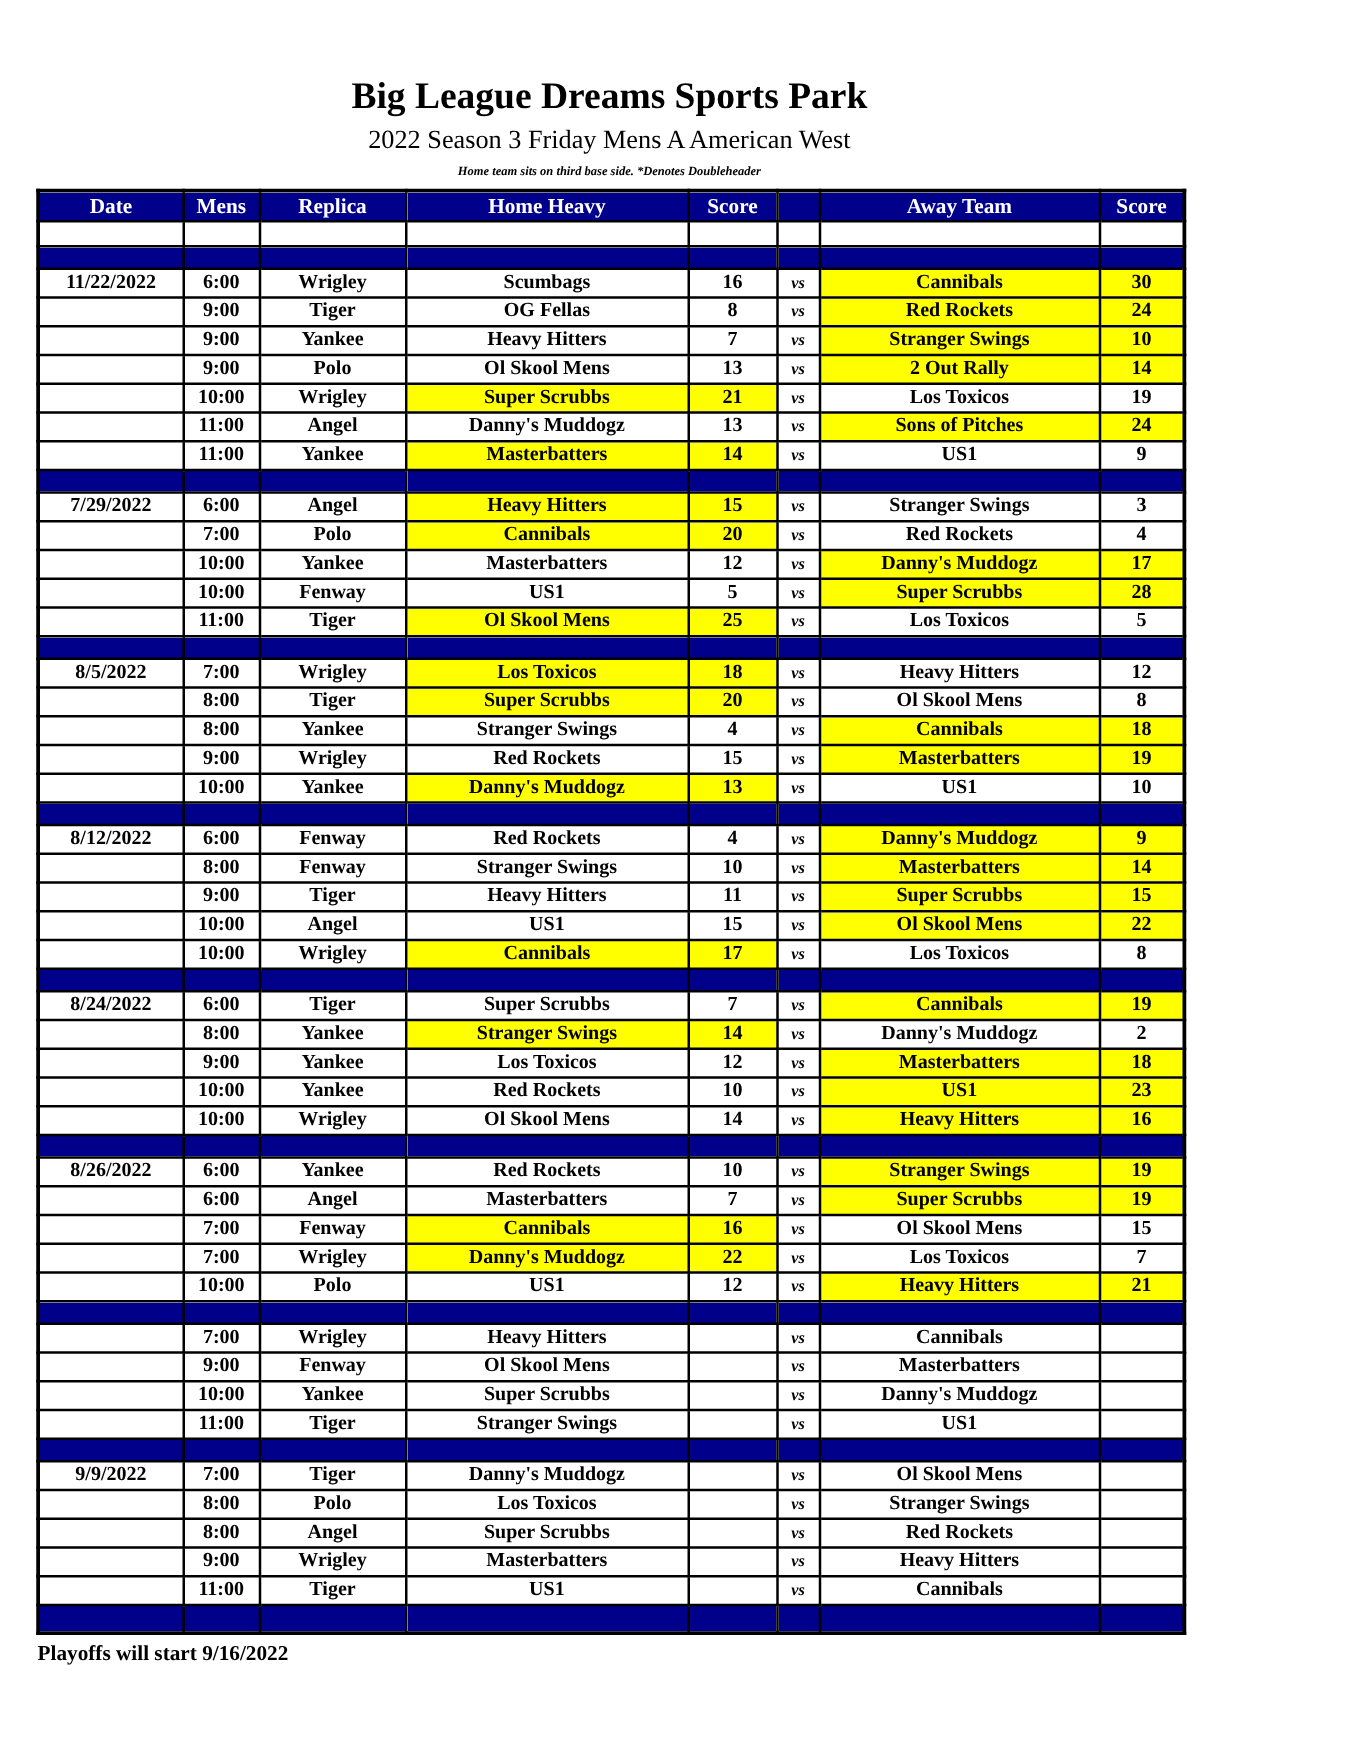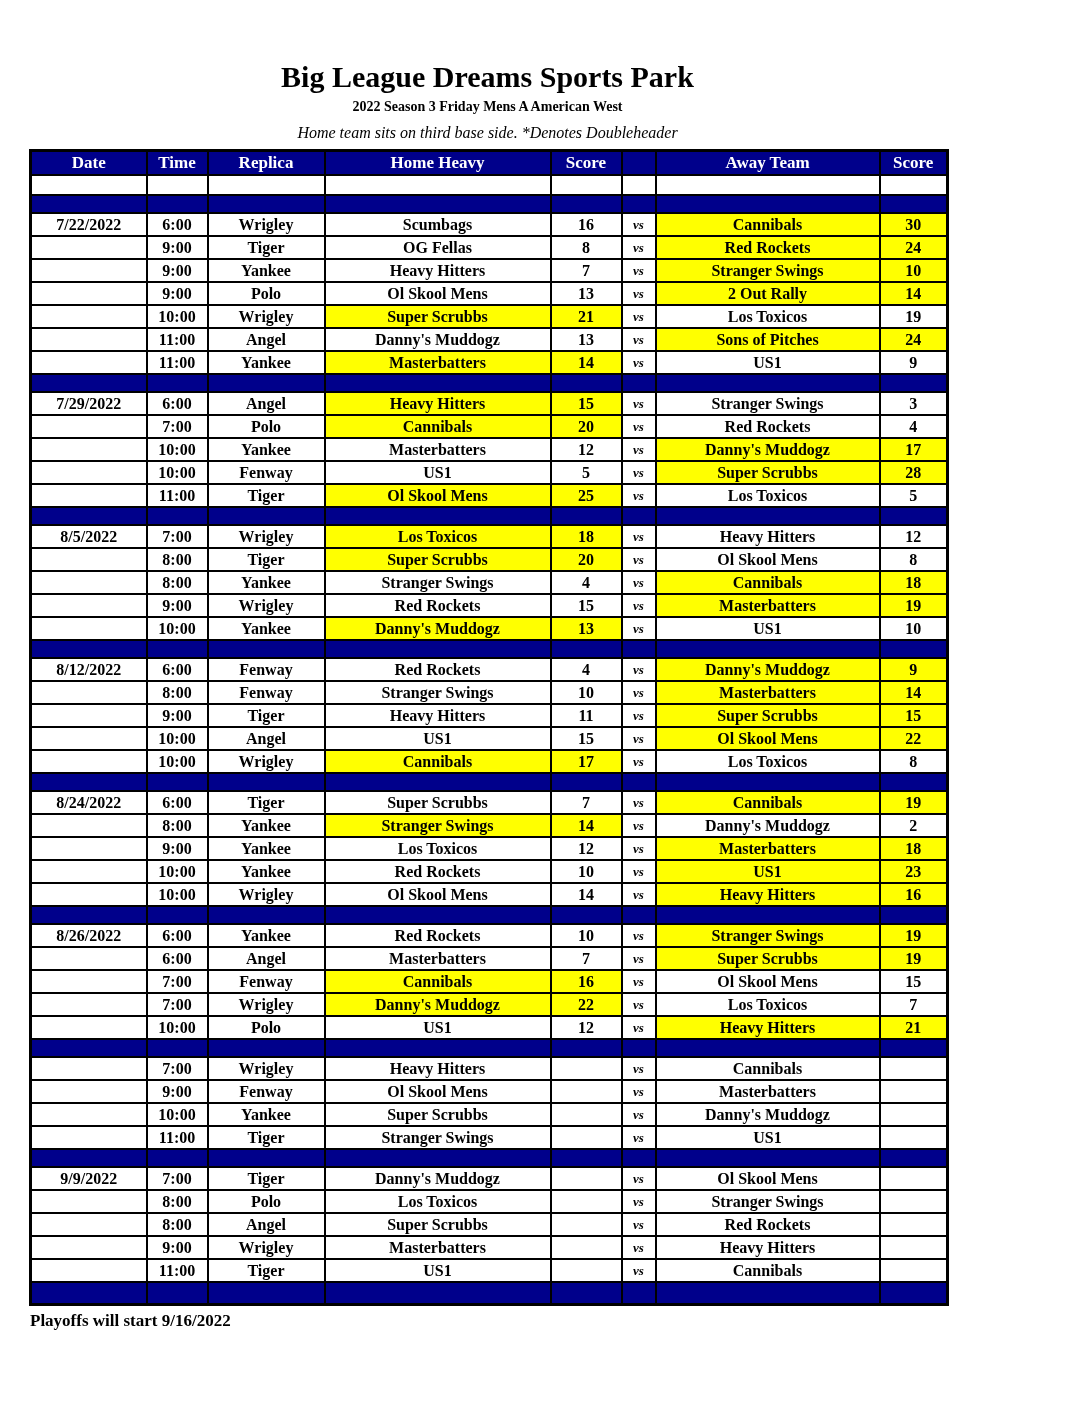--- a/index.html
+++ b/index.html
@@ -9,25 +9,25 @@
     color:#000;
   }
   .page{position:relative;width:1088px;height:1408px;overflow:hidden;}
   .head-block{
     width:917px;margin-left:29px;text-align:center;
   }
   h1.title{
     margin:60px 0 0 0;font-size:30px;line-height:1.12;font-weight:bold;
   }
   h2.subtitle{
-    margin:5px 0 0 0;font-size:14px;line-height:1.15;font-weight:bold;
+    margin:5px 0 0 0;font-size:21px;line-height:1.15;font-weight:normal;
   }
   .note{
-    margin:9px 0 0 0;font-size:16px;line-height:1.1;
-    font-weight:normal;font-style:italic;
+    margin:9px 0 0 0;font-size:10px;line-height:1.1;
+    font-weight:bold;font-style:italic;
   }
   table.sched{
     border-collapse:collapse;table-layout:fixed;
     width:917px;margin:8px 0 0 29px;
     border:3px solid #000;
   }
   .sched th,.sched td{
     border:2px solid #000;
     padding:0 2px;
     text-align:center;
@@ -71,21 +71,21 @@
         <col style="width:117px">
       <col style="width:226px">
         <col style="width:71px">
         <col style="width:34px">
       <col style="width:224px">
         <col style="width:68px">
     </colgroup>
     <thead>
       <tr>
         <th>Date</th>
-        <th>Time</th>
+        <th>Mens</th>
         <th>Replica</th>
         <th>Home Heavy</th>
         <th>Score</th>
         <th></th>
         <th>Away Team</th>
         <th>Score</th>
       </tr>
     </thead>
     <tbody id="schedule-body">
         <tr class="spacer">
@@ -102,21 +102,21 @@
           <td></td>
           <td></td>
           <td></td>
           <td></td>
           <td></td>
           <td></td>
           <td></td>
           <td></td>
         </tr>
         <tr>
-          <td class="c-date">7/22/2022</td>
+          <td class="c-date">11/22/2022</td>
           <td class="c-time">6:00</td>
           <td class="c-replica">Wrigley</td>
           <td class="c-team">Scumbags</td>
           <td class="c-score">16</td>
           <td class="c-vs">vs</td>
           <td class="c-team hl">Cannibals</td>
           <td class="c-score hl">30</td>
         </tr>
         <tr>
           <td class="c-date"></td>

